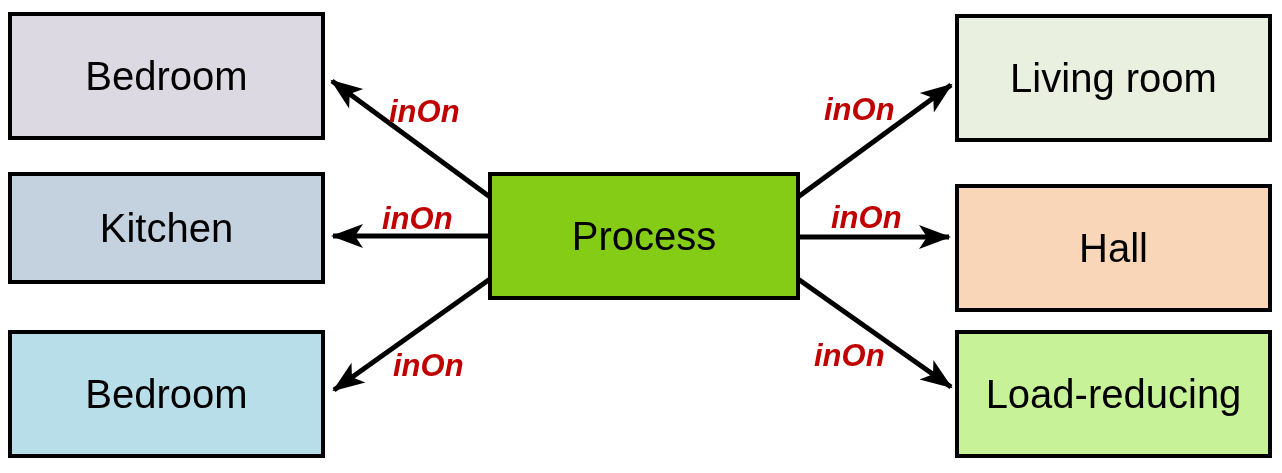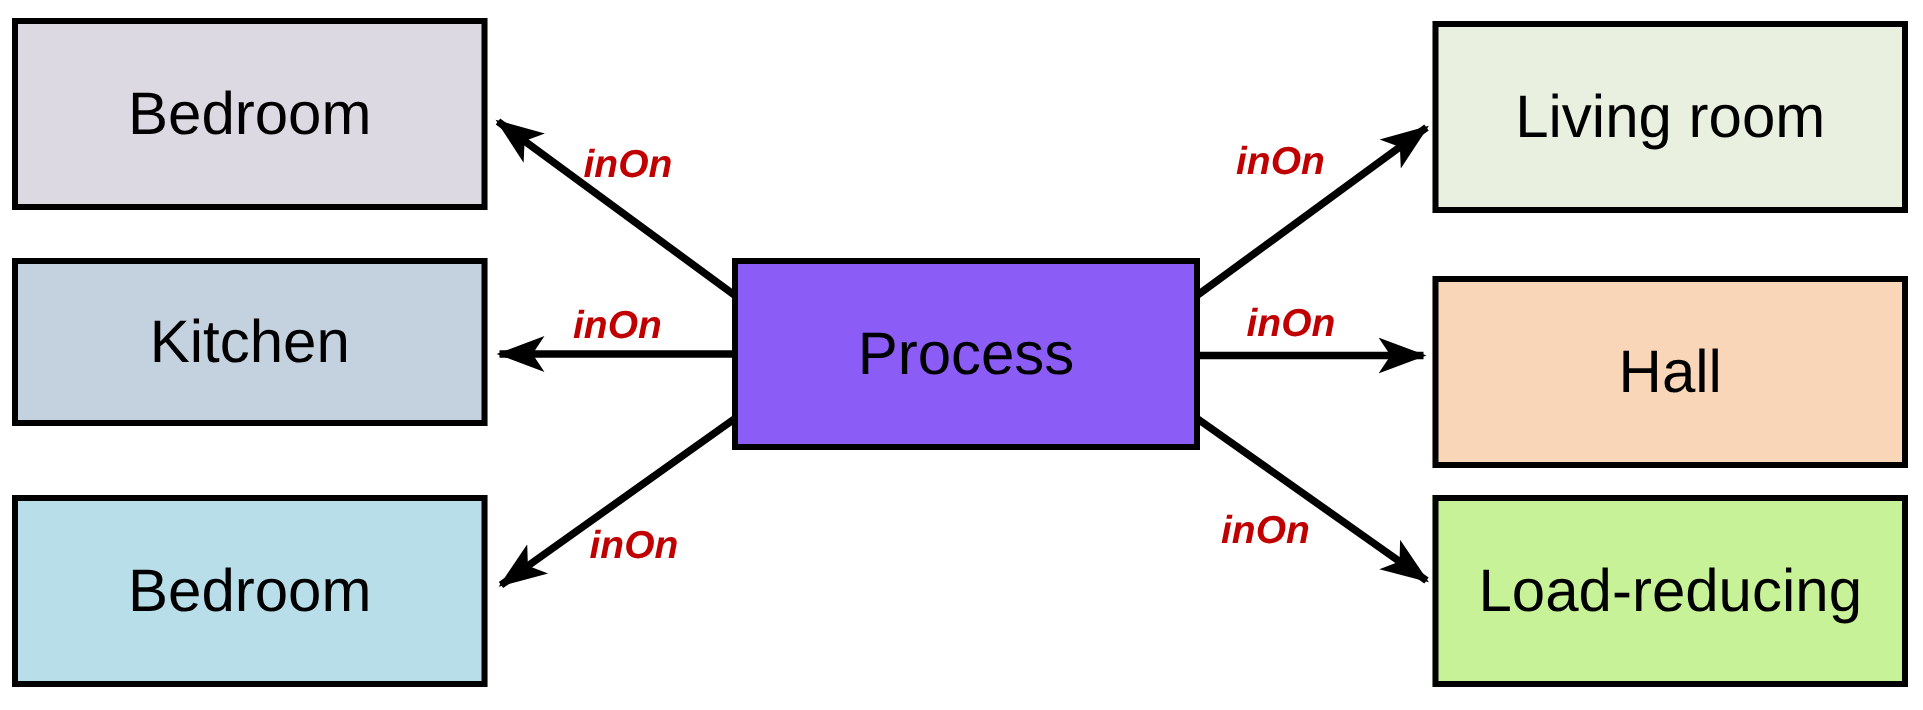--- a/index.html
+++ b/index.html
@@ -22,21 +22,21 @@
   }
   #n-bedroom{left:8px;top:12px;width:317px;height:128px;}
   #n-kitchen{left:8px;top:172px;width:317px;height:112px;}
   #n-bathroom{left:8px;top:330px;width:317px;height:128px;}
   #n-living{left:955px;top:14px;width:317px;height:128px;}
   #n-hall{left:955px;top:172px;width:317px;height:128px;margin-top:12px;}
   #n-load{left:955px;top:330px;width:317px;height:128px;}
   #n-process{left:488px;top:172px;width:312px;height:128px;}
   .edge-label{
     position:absolute;
-    font-size:26px;font-weight:bold;font-style:italic;
+    font-size:31px;font-weight:bold;font-style:italic;
     line-height:1;white-space:nowrap;
   }
   #el-0{left:389px;top:96px;}
   #el-1{left:382px;top:203px;}
   #el-2{left:393px;top:350px;}
   #el-3{left:824px;top:94px;}
   #el-4{left:831px;top:202px;}
   #el-5{left:814px;top:340px;}
 </style>
 </head>
@@ -75,21 +75,21 @@
   </div>
 
   <div class="node" id="n-hall" style="background-color: rgb(248, 214, 183);">
     <span>Hall</span>
   </div>
 
   <div class="node" id="n-load" style="background-color: rgb(200, 242, 151);">
     <span>Load-reducing</span>
   </div>
 
-  <div class="node" id="n-process" style="background-color: #8b5cf6;">
+  <div class="node" id="n-process" style="background-color: #84cc16;">
     <span>Process</span>
   </div>
 
   <div class="edge-label" id="el-0" style="color: rgb(192, 0, 0);">inOn</div>
   <div class="edge-label" id="el-1" style="color: rgb(192, 0, 0);">inOn</div>
   <div class="edge-label" id="el-2" style="color: rgb(192, 0, 0);">inOn</div>
   <div class="edge-label" id="el-3" style="color: rgb(192, 0, 0);">inOn</div>
   <div class="edge-label" id="el-4" style="color: rgb(192, 0, 0);">inOn</div>
   <div class="edge-label" id="el-5" style="color: rgb(192, 0, 0);">inOn</div>
 

